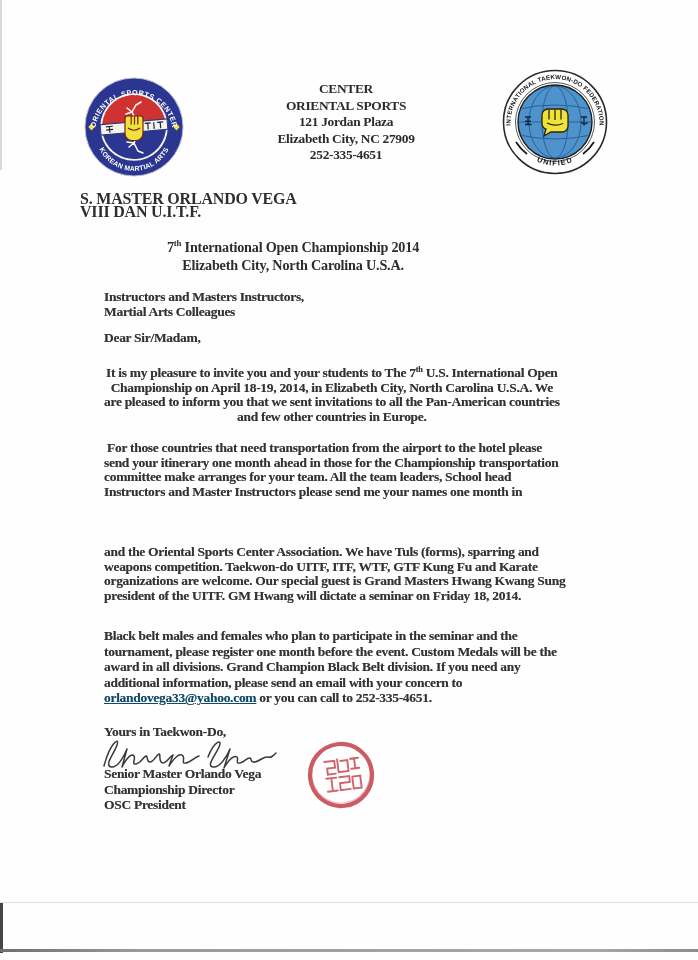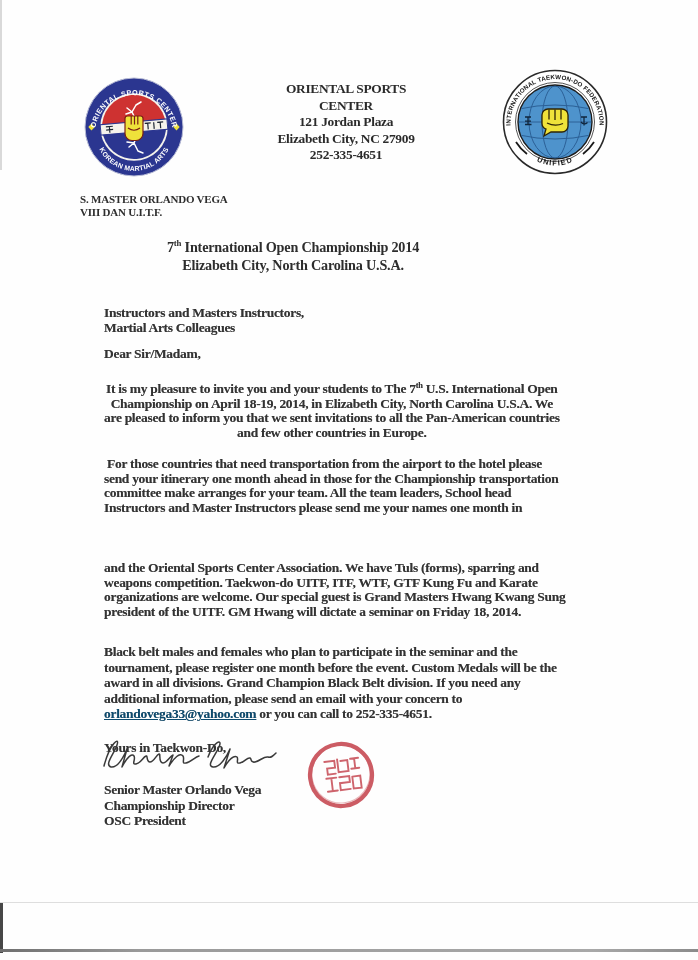--- a/index.html
+++ b/index.html
@@ -9,28 +9,28 @@
   }
   .page *{box-sizing:border-box;}
   
   .edge-left-top{position:absolute;left:0;top:0;width:2px;height:170px;background:#d9d9d9;}
   .edge-left-bottom{position:absolute;left:0;top:903px;width:3px;height:50px;background:#474747;}
   .faint-rule{position:absolute;left:0;top:902px;width:698px;height:1px;background:#dedede;}
   .bottom-rule{position:absolute;left:0;top:949px;width:698px;height:3px;background:linear-gradient(to right,#6f6f6f,#9a9a9a 20%,#a8a8a8 85%,#8b8b8b);}
   
   .logo-left{position:absolute;left:84px;top:77px;}
   .logo-right{position:absolute;left:502px;top:69px;}
-  .left-caption{position:absolute;left:80px;top:193px;font-size:11px;line-height:12.6px;letter-spacing:-0.2px;color:#2e2e2e;}
+  .left-caption{position:absolute;left:80px;top:193px;font-size:16px;line-height:12.6px;letter-spacing:-0.2px;color:#2e2e2e;}
   .center-block{position:absolute;left:231px;top:81px;width:230px;text-align:center;font-size:13.4px;line-height:16.6px;letter-spacing:-0.3px;color:#2b2b2b;}
   
   .doc-title{position:absolute;left:0;top:238px;width:586px;text-align:center;font-size:14.2px;line-height:18.3px;letter-spacing:-0.2px;color:#2d2d2d;}
   sup{font-size:0.62em;vertical-align:super;line-height:0;}
   
   .textline{white-space:pre;}
-  .block{position:absolute;left:104px;font-size:13.5px;letter-spacing:-0.3px;color:#333333;text-shadow:0 0 0.5px rgba(40,40,40,0.45);margin-top:16px;}
+  .block{position:absolute;left:104px;font-size:13.5px;letter-spacing:-0.3px;color:#333333;text-shadow:0 0 0.5px rgba(40,40,40,0.45);}
   .recipients{top:289px;line-height:15.4px;}
   .salutation{top:330px;}
   .p1{top:366px;line-height:14.5px;text-align:center;}
   .p2{top:441px;line-height:14.5px;}
   .p3{top:531px;line-height:14.4px;}
   .p4{top:628px;line-height:15.6px;}
   .valediction{top:724px;}
   .signer{top:766px;line-height:15.6px;}
   .email-link{color:#0c4a6e;text-decoration:underline;cursor:pointer;}
   .signature-svg{position:absolute;left:96px;top:731px;}
@@ -84,22 +84,22 @@
       <textPath href="#oscArcBot" startOffset="50%" text-anchor="middle">KOREAN MARTIAL ARTS</textPath>
     </text>
   </svg>
 
   <div class="left-caption">
     <div>S. MASTER ORLANDO VEGA</div>
     <div>VIII DAN U.I.T.F.</div>
   </div>
 
   <div class="center-block">
+    <div>CENTER</div>
     <div>ORIENTAL SPORTS</div>
-    <div>CENTER</div>
     <div>121 Jordan Plaza</div>
     <div>Elizabeth City, NC 27909</div>
     <div>252-335-4651</div>
   </div>
 
   <svg class="logo-right" width="106" height="106" viewBox="0 0 106 106">
     <defs>
       <path id="itfArcTop" d="M12,72 A44.5,44.5 0 1 1 94,72" fill="none"></path>
       <path id="itfArcBot" d="M28,88 A41,41 0 0 0 78,88" fill="none"></path>
       <clipPath id="globeClip">

